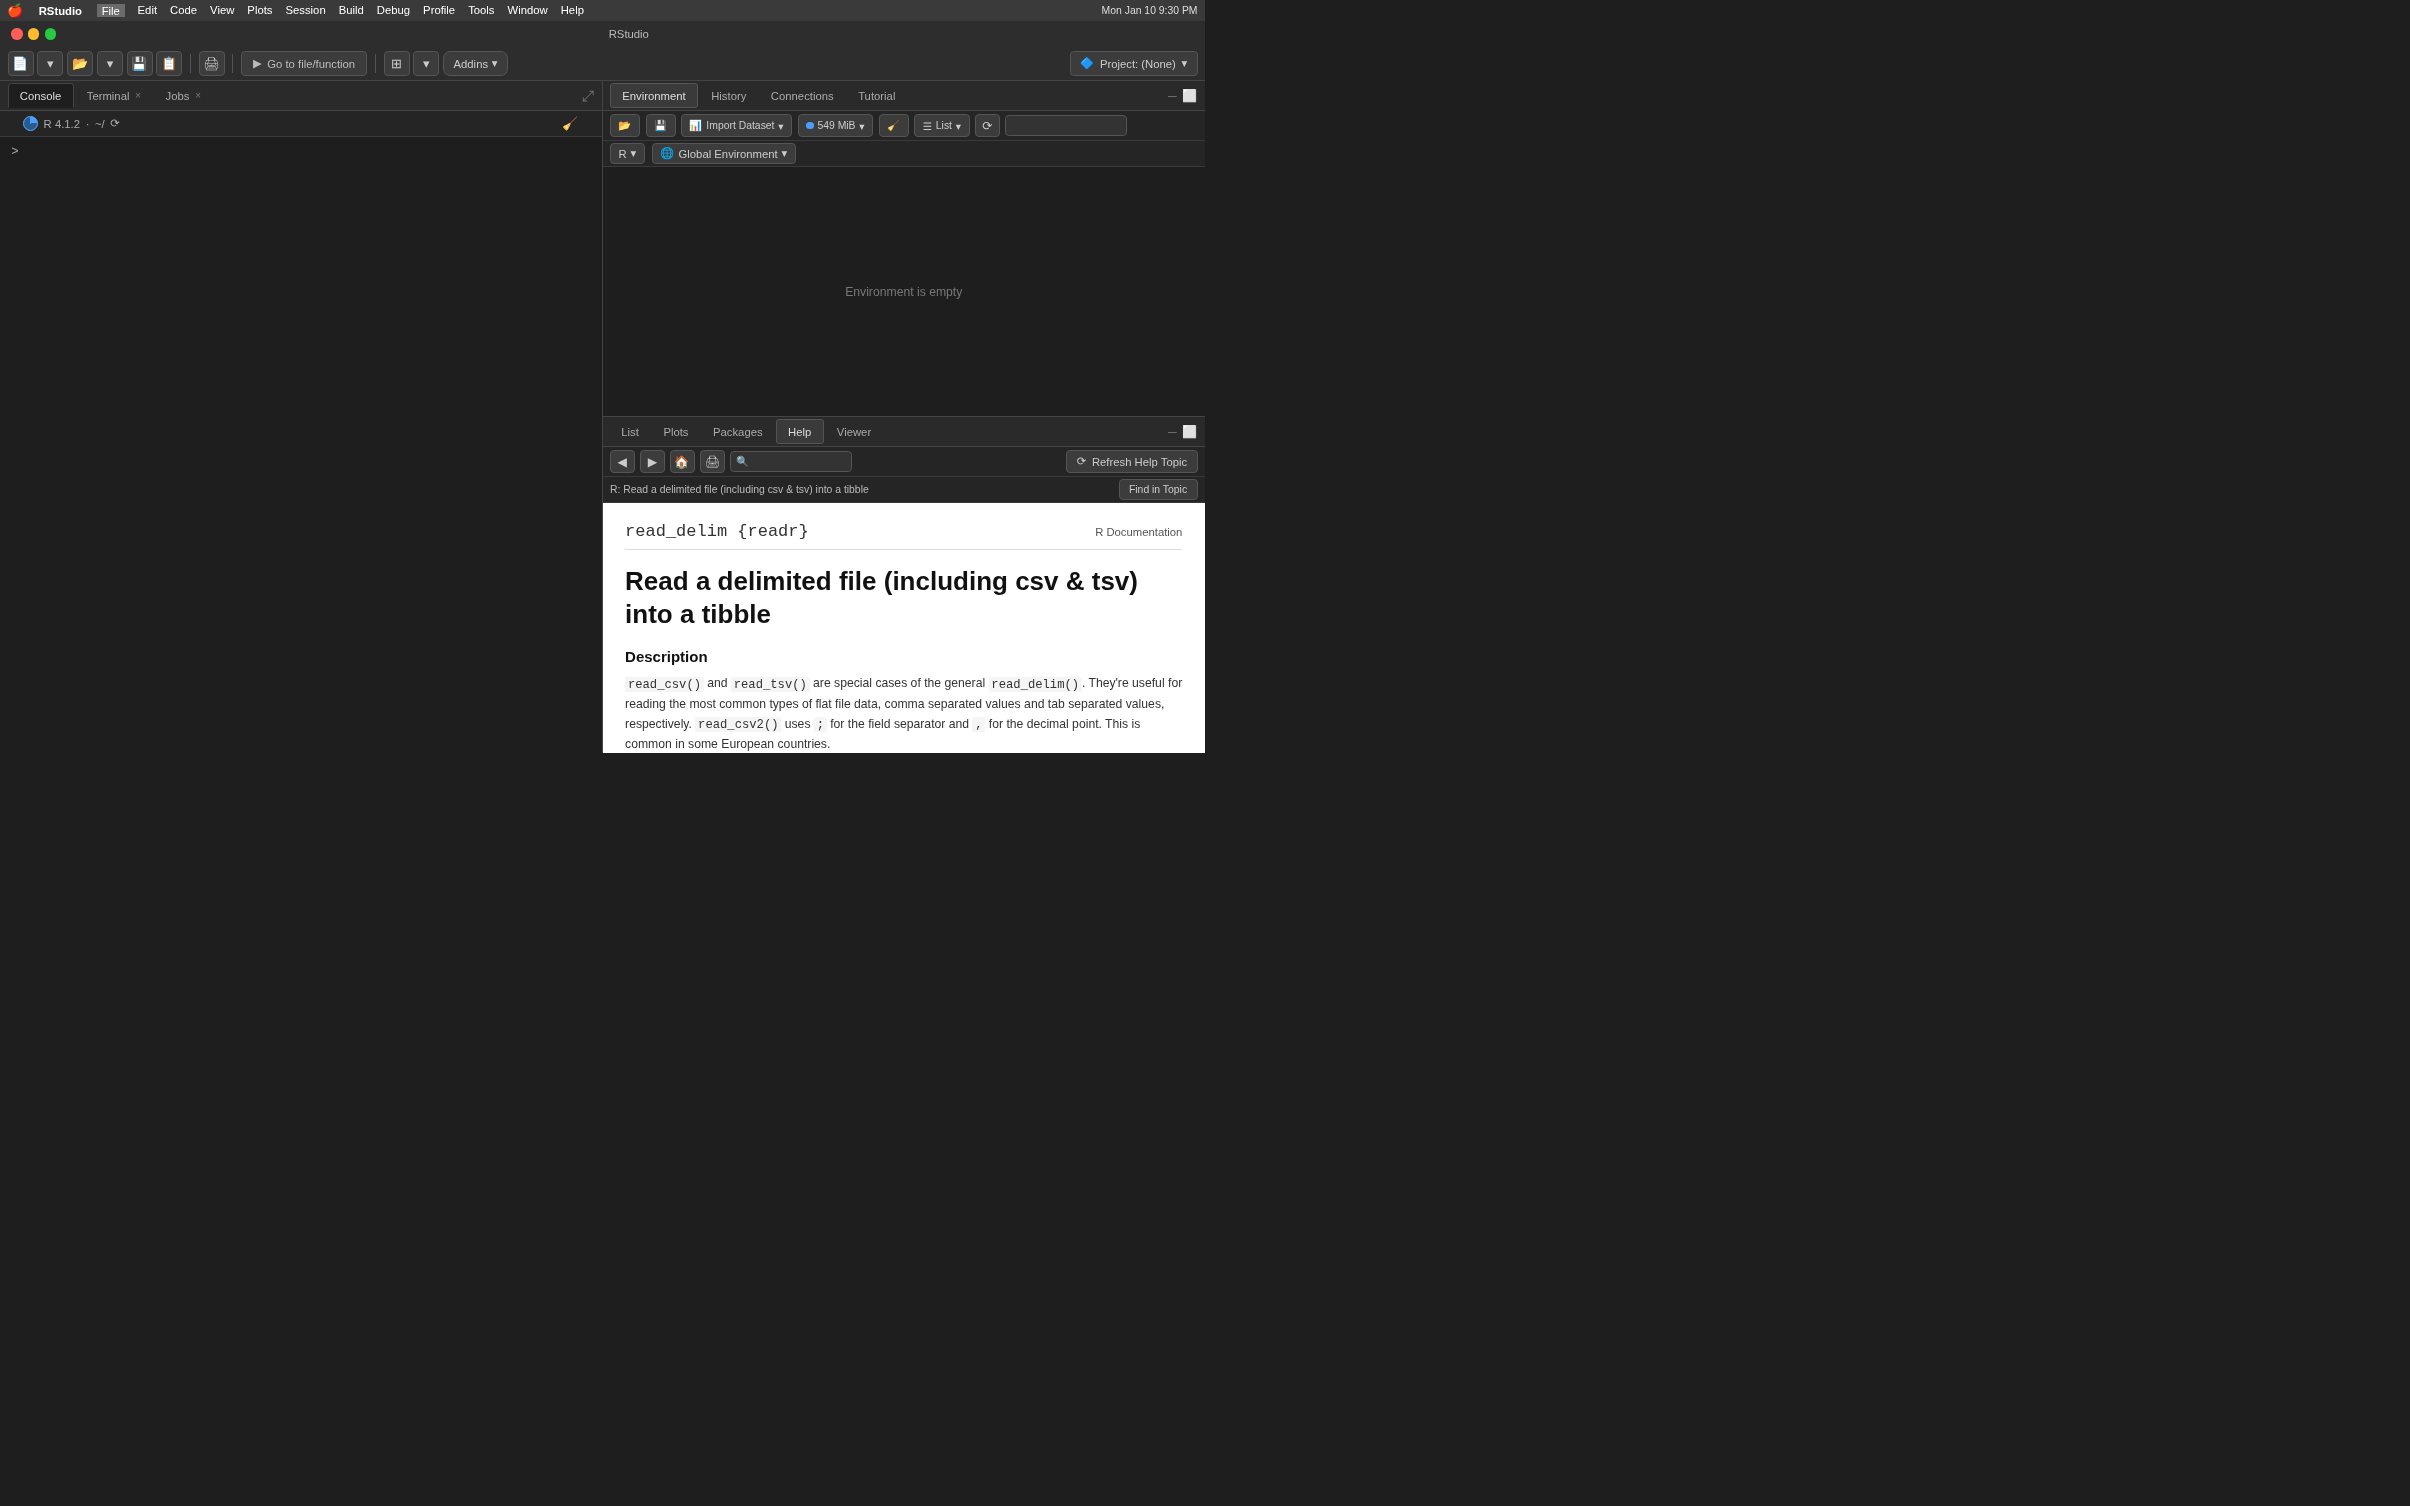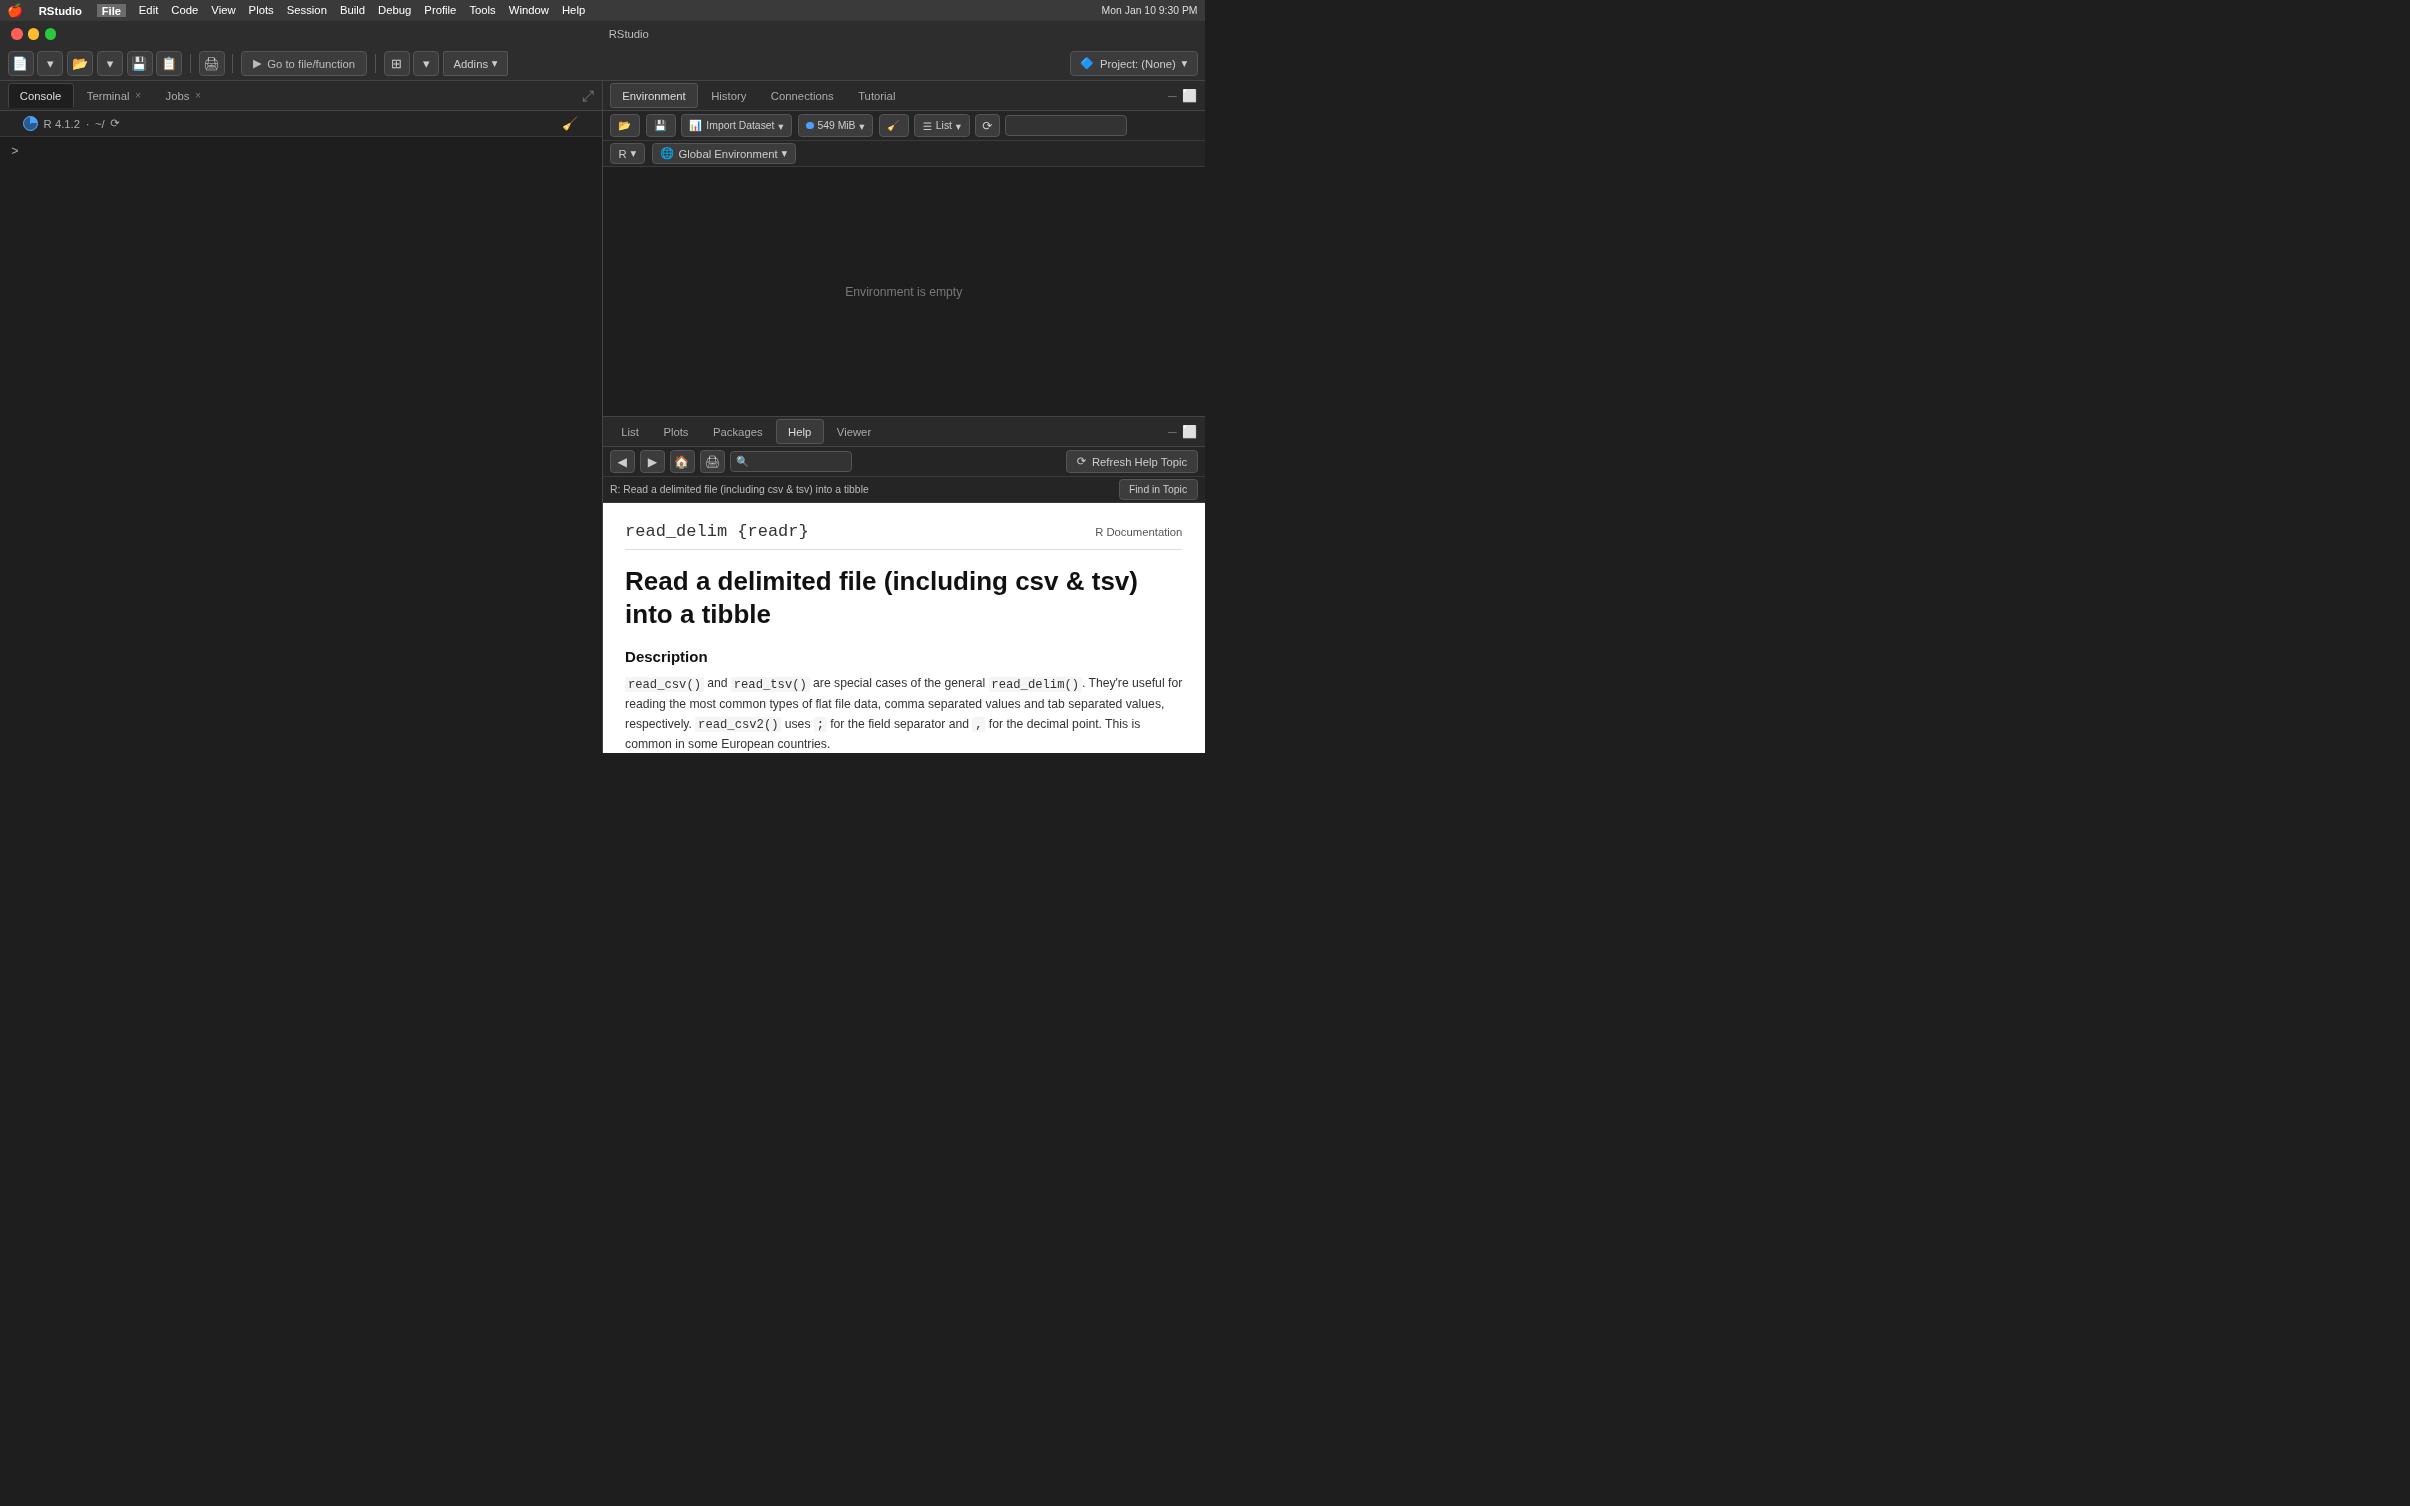--- a/index.html
+++ b/index.html
@@ -24,21 +24,21 @@
       gap: 15px;
       font-size: 11.3px;
       color: #fff;
       position: relative;
       z-index: 100;
     }
     .menubar .apple-icon { font-size: 13px; }
     .menubar .app-name { font-weight: 600; }
     .menubar .menu-items { display: flex; gap: 13px; }
     .menubar .menu-items span { cursor: pointer; }
-    .menubar .menu-active { background: rgba(255,255,255,0.25); border-radius: 0; padding: 0.9px 4.7px; font-weight: bold; }
+    .menubar .menu-active { background: rgba(255,255,255,0.25); border-radius: 0; padding: 0.9px 4.7px; }
     .menubar .right-icons { margin-left: auto; display: flex; align-items: center; gap: 9.4px; font-size: 10.4px; color: #ddd; }
 
     
     .titlebar {
       display: flex;
       align-items: center;
       background: #2d2d2d;
       height: 26px;
       padding: 0 11.3px;
       gap: 7.5px;
@@ -99,21 +99,21 @@
       gap: 5.6px;
       cursor: pointer;
       color: #ccc;
       font-size: 11.3px;
     }
     .addins-btn {
       display: flex;
       align-items: center;
       background: #3c3c3c;
       border: 0.9px solid #555;
-      border-radius: 2px;
+      border-radius: 7px;
       height: 24.5px;
       padding: 0 9.4px;
       gap: 3.8px;
       cursor: pointer;
       color: #ccc;
       font-size: 11.3px;
     }
 
     
     .main-layout {

